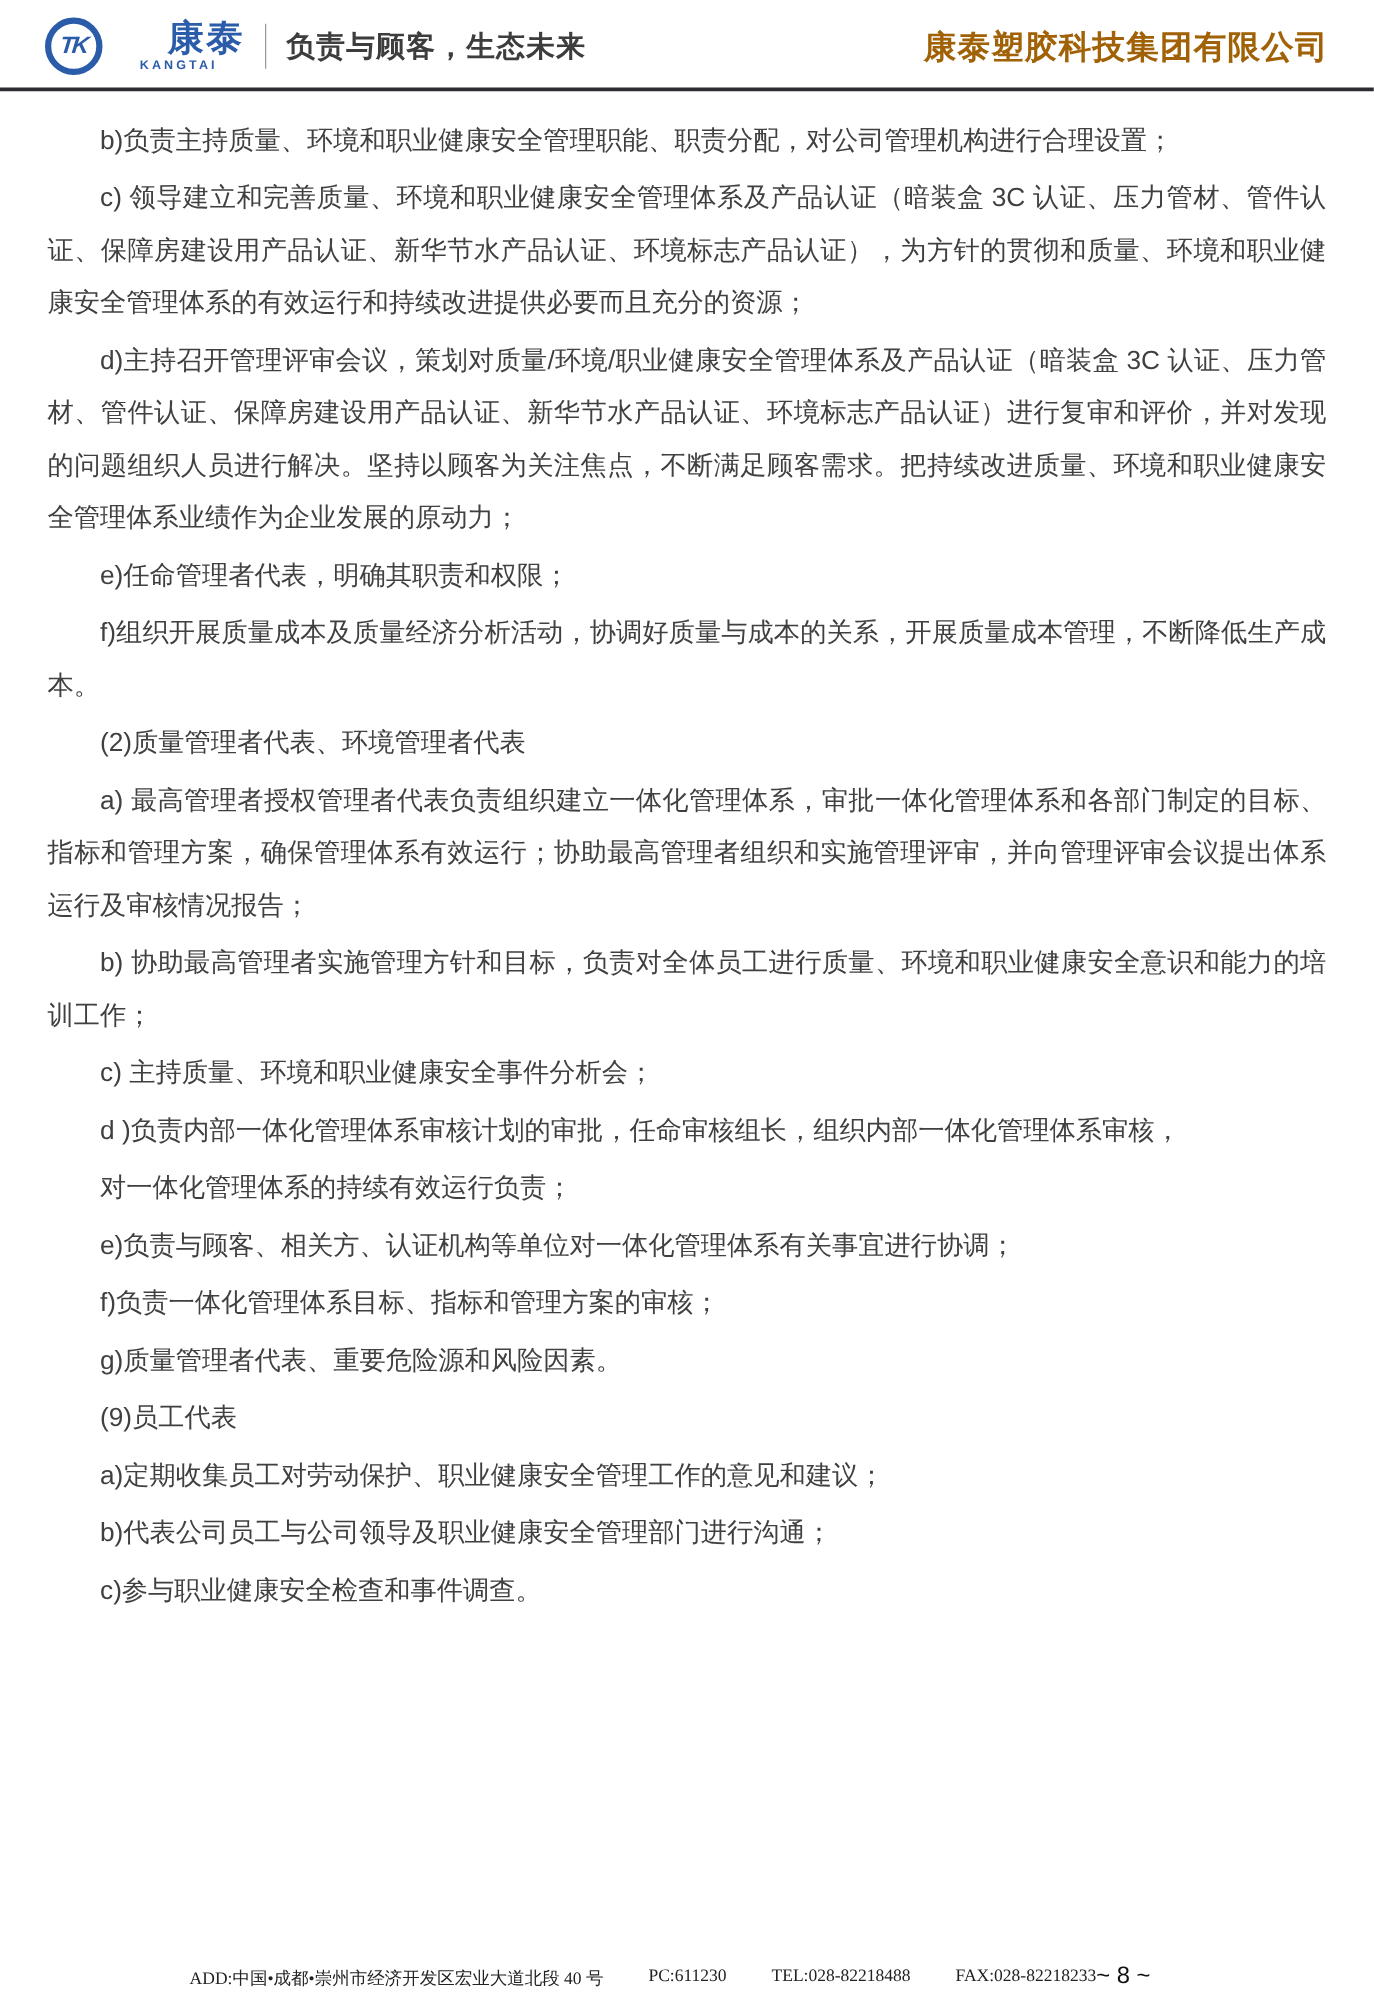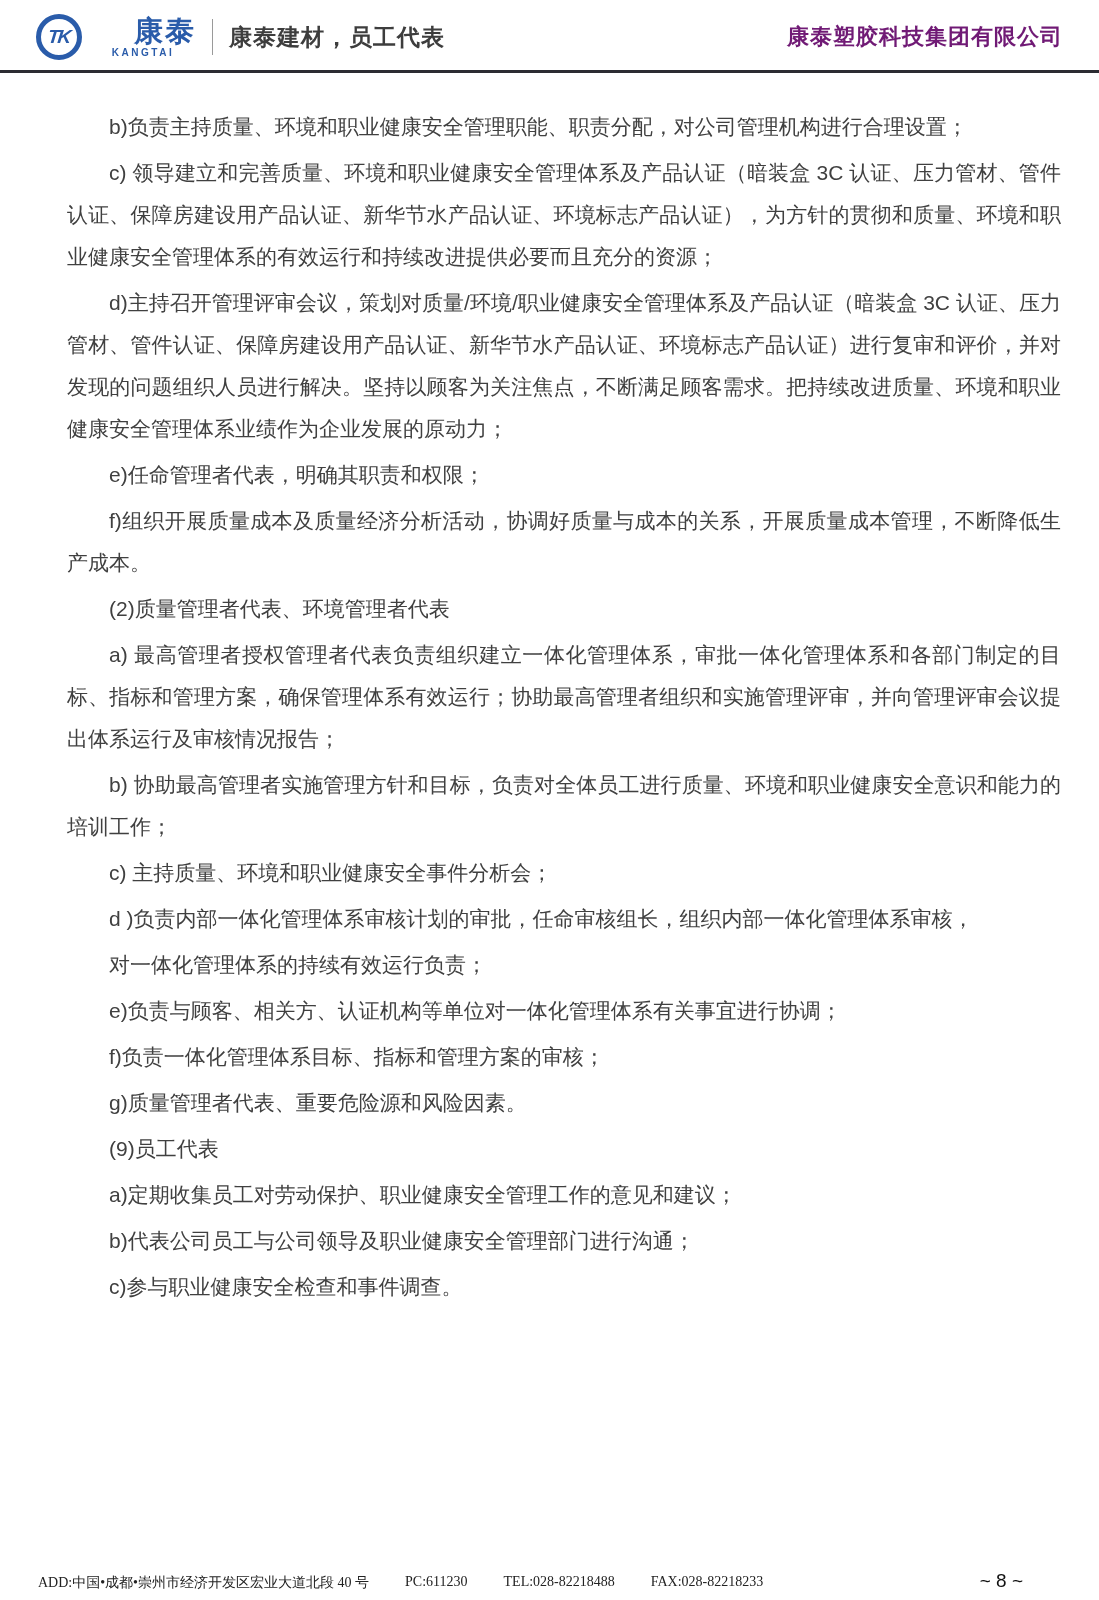--- a/index.html
+++ b/index.html
@@ -35,45 +35,45 @@
     font-style: italic;
     font-size: 19px;
     letter-spacing: -2px;
     transform: skewX(-6deg);
   }
   .logo-text-block { margin-left: 8px; display: flex; flex-direction: column; align-items: center; line-height: 1; }
   .logo-cn { font-size: 29px; font-weight: bold; color: #2A5CAA; letter-spacing: 2px; margin-left: 44px; }
   .logo-en { font-size: 10px; font-weight: bold; color: #2A5CAA; letter-spacing: 2.5px; margin-top: 2px; }
   .header-divider { width: 1px; height: 36px; background: #9a9a9a; margin: 0 16px; }
   .tagline { font-size: 23px; font-weight: bold; color: #3d3d3d; letter-spacing: 1px; }
-  .company-name { font-size: 22px; font-weight: bold; color: #701a75; letter-spacing: 1px; }
+  .company-name { font-size: 26px; font-weight: bold; color: #a16207; letter-spacing: 1px; }
   .header-rule {
     margin-top: 10px;
     border-bottom: 3px solid #2c2c32;
     width: 100%;
   }
 
   
-  .doc-body { padding: 33px 38px 0 38px; flex: 1; margin-left: 29px; }
+  .doc-body { padding: 19px 38px 0 38px; flex: 1; }
   .para {
     margin: 0 0 4px 0;
     font-size: 21px;
     line-height: 42px;
     color: #404040;
     text-indent: 2em;
     text-align: justify;
     font-family: "Liberation Sans", sans-serif;
   }
 
   
   .footer {
     position: absolute;
-    left: 38px; right: 48px; bottom: 8px;
+    left: 38px; right: 37px; bottom: 8px;
     display: flex;
-    justify-content: space-between;
+    justify-content: center;
     align-items: flex-end;
   }
   .contact-line {
     font-family: "Liberation Serif", serif;
     font-size: 14px;
     color: #222222;
     display: flex;
     gap: 36px;
     white-space: nowrap;
   }
@@ -92,21 +92,21 @@
   <div class="header">
     <div class="header-left">
       <div class="logo-circle">
         <span class="logo-tk">TK</span>
       </div>
       <div class="logo-text-block">
         <span class="logo-cn">康泰</span>
         <span class="logo-en">KANGTAI</span>
       </div>
       <div class="header-divider"></div>
-      <span class="tagline">康泰建材，员工代表</span>
+      <span class="tagline">负责与顾客，生态未来</span>
     </div>
     <div class="company-name">康泰塑胶科技集团有限公司</div>
   </div>
   <div class="header-rule"></div>
 
   <div class="doc-body">
       <p class="para">b)负责主持质量、环境和职业健康安全管理职能、职责分配，对公司管理机构进行合理设置；</p>
       <p class="para">c) 领导建立和完善质量、环境和职业健康安全管理体系及产品认证（暗装盒 3C 认证、压力管材、管件认证、保障房建设用产品认证、新华节水产品认证、环境标志产品认证），为方针的贯彻和质量、环境和职业健康安全管理体系的有效运行和持续改进提供必要而且充分的资源；</p>
       <p class="para">d)主持召开管理评审会议，策划对质量/环境/职业健康安全管理体系及产品认证（暗装盒 3C 认证、压力管材、管件认证、保障房建设用产品认证、新华节水产品认证、环境标志产品认证）进行复审和评价，并对发现的问题组织人员进行解决。坚持以顾客为关注焦点，不断满足顾客需求。把持续改进质量、环境和职业健康安全管理体系业绩作为企业发展的原动力；</p>
       <p class="para">e)任命管理者代表，明确其职责和权限；</p>

